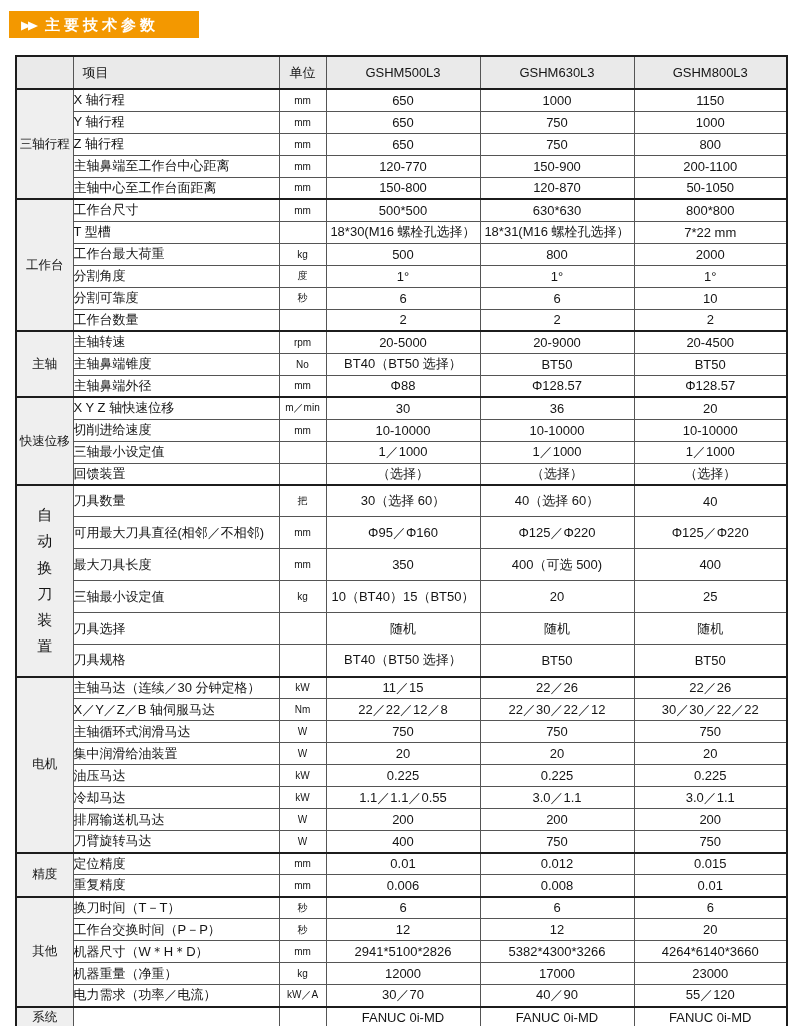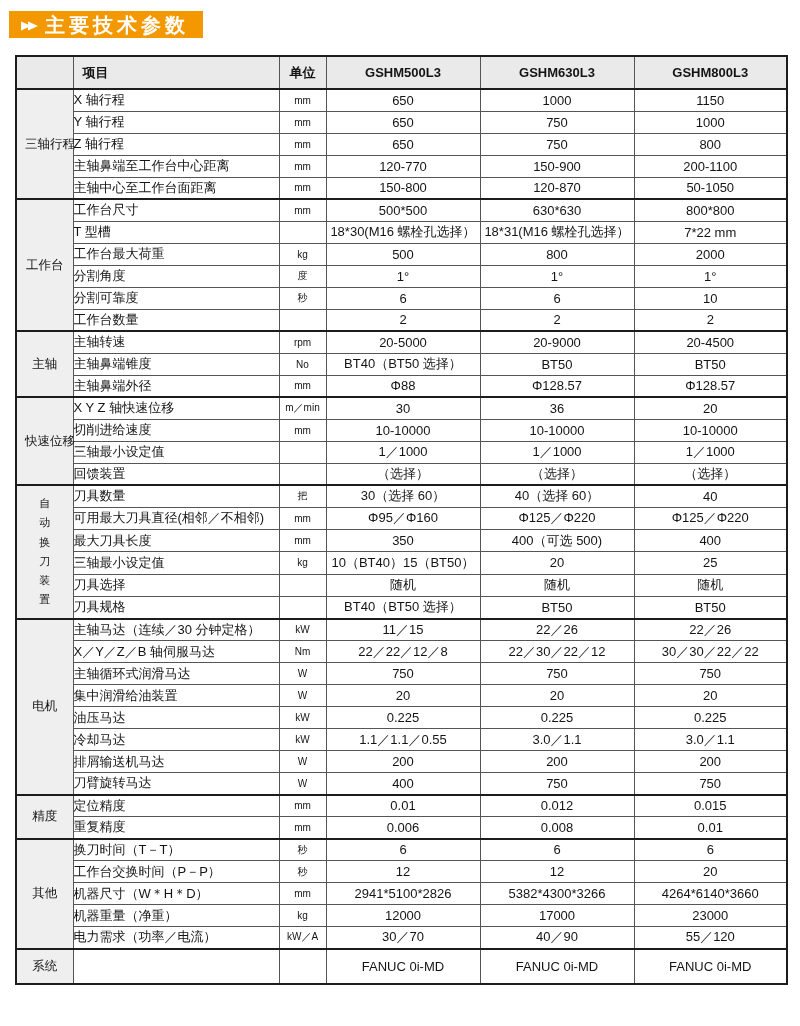--- a/index.html
+++ b/index.html
@@ -10,46 +10,46 @@
   .banner{
     position:absolute;left:9px;top:11px;height:27px;min-width:190px;
     background:#F39800;color:#ffffff;display:flex;align-items:center;
     padding:0 14px 0 12px;box-sizing:border-box;
   }
   .banner .arrows{
     font-size:13px;letter-spacing:-3px;margin-right:10px;line-height:1;
     transform:scaleY(0.9);
   }
   .banner .title{
-    font-size:20px;font-weight:bold;letter-spacing:4px;line-height:1;
+    font-size:15px;font-weight:bold;letter-spacing:4px;line-height:1;
   }
   table.spec{
     position:absolute;left:15px;top:55px;width:771px;
     border-collapse:collapse;table-layout:fixed;
     font-size:13px;color:#141414;
     border:2px solid #1c1c1c;
   }
   .spec th,.spec td{
     border:1px solid #555555;
     overflow:hidden;white-space:nowrap;
     padding:0 2px;box-sizing:border-box;
   }
   .spec thead th{
-    background:#EAEAEA;height:33px;font-weight:bold;text-align:center;
+    background:#EAEAEA;height:33px;font-weight:normal;text-align:center;
   }
   .spec thead th.h-item{text-align:left;padding-left:9px;}
   .spec thead th.corner{background:#EAEAEA;}
   .spec tbody td{height:22px;text-align:center;}
   .spec td.group{
     background:#EFEFEF;text-align:center;font-size:12.5px;
-    overflow:visible;padding:8px;
+    overflow:visible;padding:0;
   }
   .spec td.group .vlabel{
-    width:16px;margin:0 auto;word-break:break-all;white-space:normal;
-    line-height:1.75;font-size:11px;
+    width:16px;margin:16px auto;word-break:break-all;white-space:normal;
+    line-height:1.75;font-size:15px;
   }
   .spec td.item{text-align:left;padding-left:0;}
   .spec td.unit{font-size:10px;}
   .spec tr.group-start td{border-top:2px solid #1c1c1c;}
 </style>
 </head>
 <body>
 
 <div class="page">
   <div class="banner">

